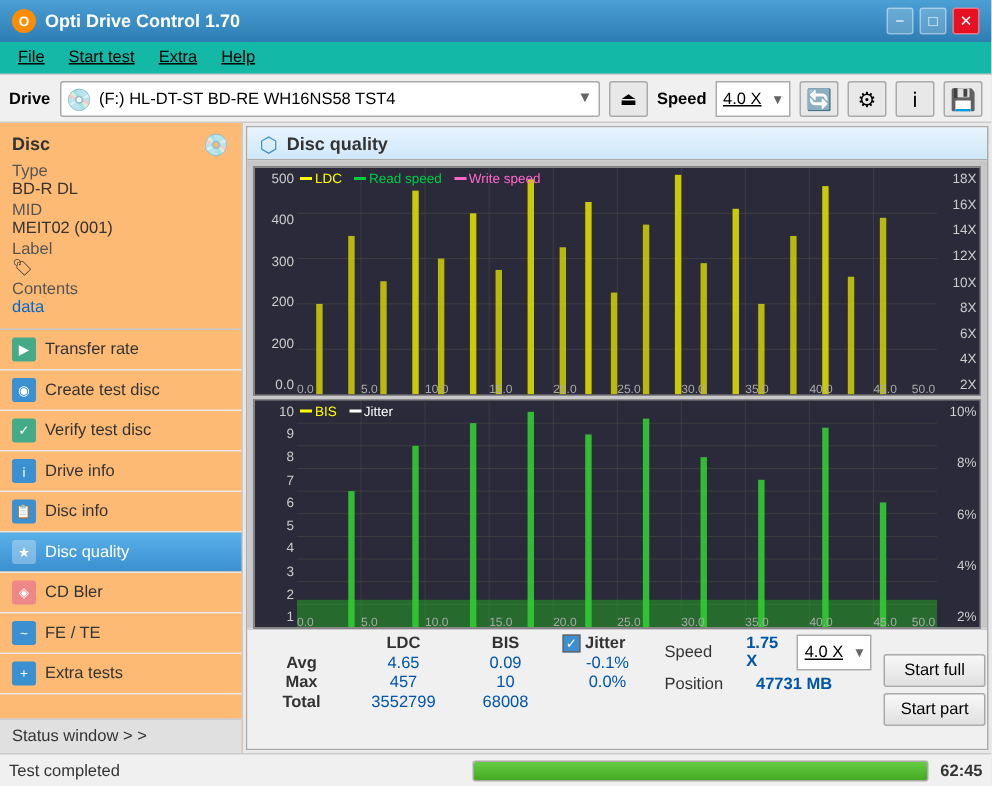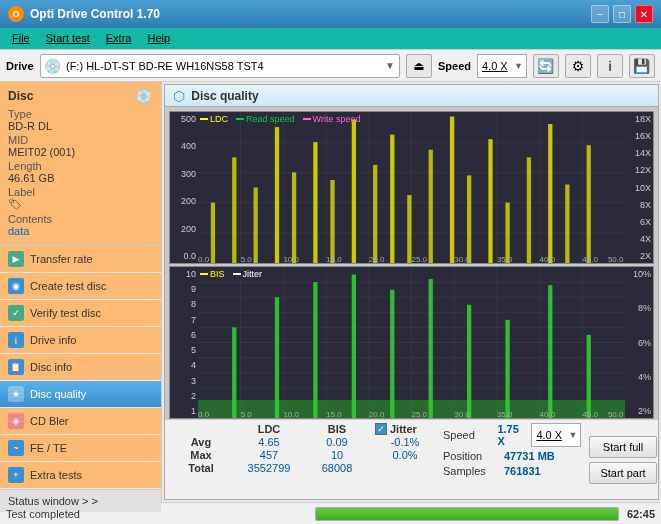--- a/index.html
+++ b/index.html
@@ -410,24 +410,20 @@
       </div>
       <div class="disc-row">
         <span class="disc-key">Type</span>
         <span class="disc-val black">BD-R DL</span>
       </div>
       <div class="disc-row">
         <span class="disc-key">MID</span>
         <span class="disc-val black">MEIT02 (001)</span>
       </div>
       <div class="disc-row">
-        <span class="disc-key">Length</span>
-        <span class="disc-val black">46.61 GB</span>
-      </div>
-      <div class="disc-row">
         <span class="disc-key">Label</span>
         <span class="disc-val black">🏷</span>
       </div>
       <div class="disc-row">
         <span class="disc-key">Contents</span>
         <span class="disc-val">data</span>
       </div>
     </div>
 
     <div class="nav-item">
@@ -701,24 +697,20 @@
                 <option>4.0 X</option>
                 <option>2.0 X</option>
               </select>
               <span class="select-arrow">▼</span>
             </div>
           </div>
           <div class="speed-row">
             <span class="speed-label-s">Position</span>
             <span class="speed-val">47731 MB</span>
           </div>
-          <div class="speed-row">
-            <span class="speed-label-s">Samples</span>
-            <span class="speed-val">761831</span>
-          </div>
         </div>
 
         <div class="buttons-section">
           <button class="action-btn">Start full</button>
           <button class="action-btn">Start part</button>
         </div>
       </div>
 
     </div>
 

